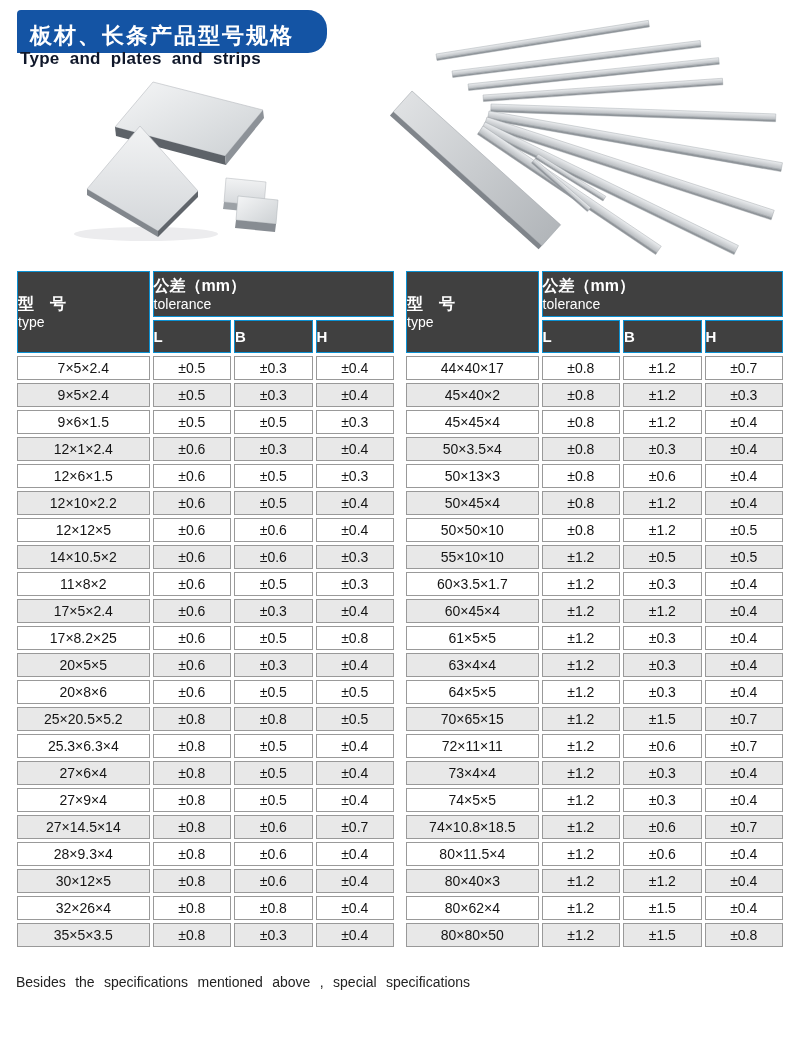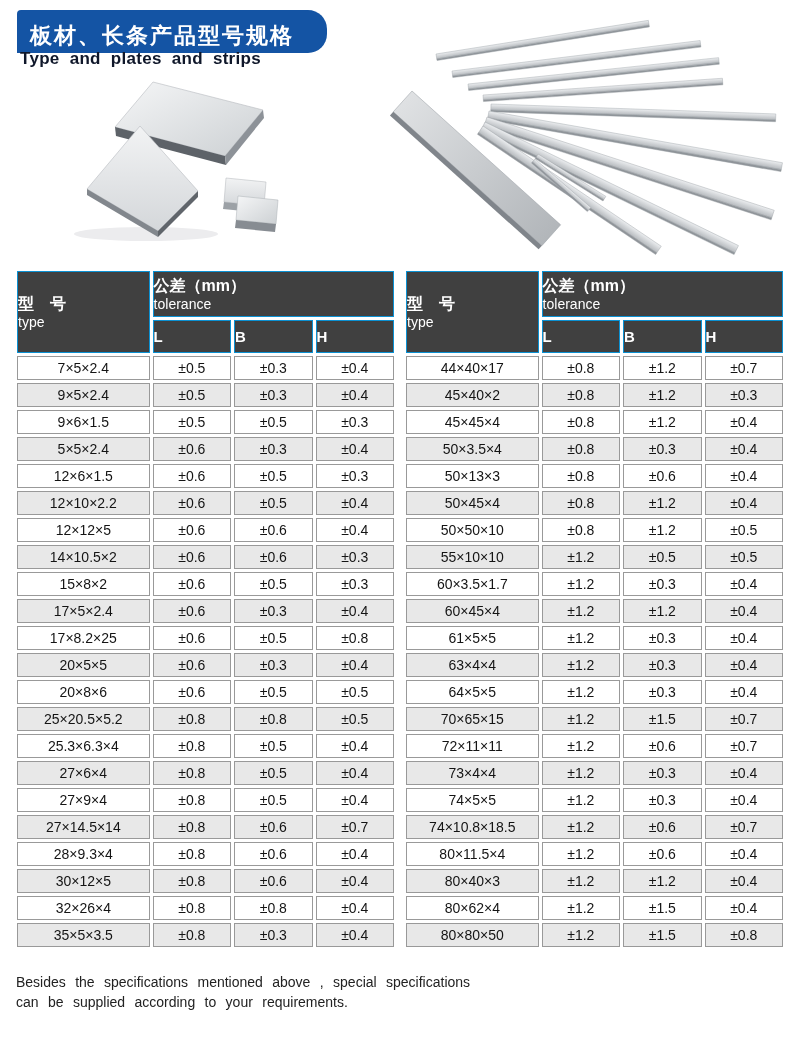--- a/index.html
+++ b/index.html
@@ -199,21 +199,21 @@
             <td>±0.3</td>
             <td>±0.4</td>
           </tr>
           <tr>
             <td>9×6×1.5</td>
             <td>±0.5</td>
             <td>±0.5</td>
             <td>±0.3</td>
           </tr>
           <tr>
-            <td>5×5×2.4</td>
+            <td>12×1×2.4</td>
             <td>±0.6</td>
             <td>±0.3</td>
             <td>±0.4</td>
           </tr>
           <tr>
             <td>12×6×1.5</td>
             <td>±0.6</td>
             <td>±0.5</td>
             <td>±0.3</td>
           </tr>
@@ -229,21 +229,21 @@
             <td>±0.6</td>
             <td>±0.4</td>
           </tr>
           <tr>
             <td>14×10.5×2</td>
             <td>±0.6</td>
             <td>±0.6</td>
             <td>±0.3</td>
           </tr>
           <tr>
-            <td>15×8×2</td>
+            <td>11×8×2</td>
             <td>±0.6</td>
             <td>±0.5</td>
             <td>±0.3</td>
           </tr>
           <tr>
             <td>17×5×2.4</td>
             <td>±0.6</td>
             <td>±0.3</td>
             <td>±0.4</td>
           </tr>
@@ -479,16 +479,15 @@
             <td>±1.5</td>
             <td>±0.8</td>
           </tr>
         </tbody>
     </table>
 
   </div>
 
   <div class="footer">
     <div class="footer-en">Besides the specifications mentioned above , special specifications</div>
-    <div class="footer-en">can be supplied according to your requirements.</div>
   </div>
 
 </div>
 
 </body></html>

